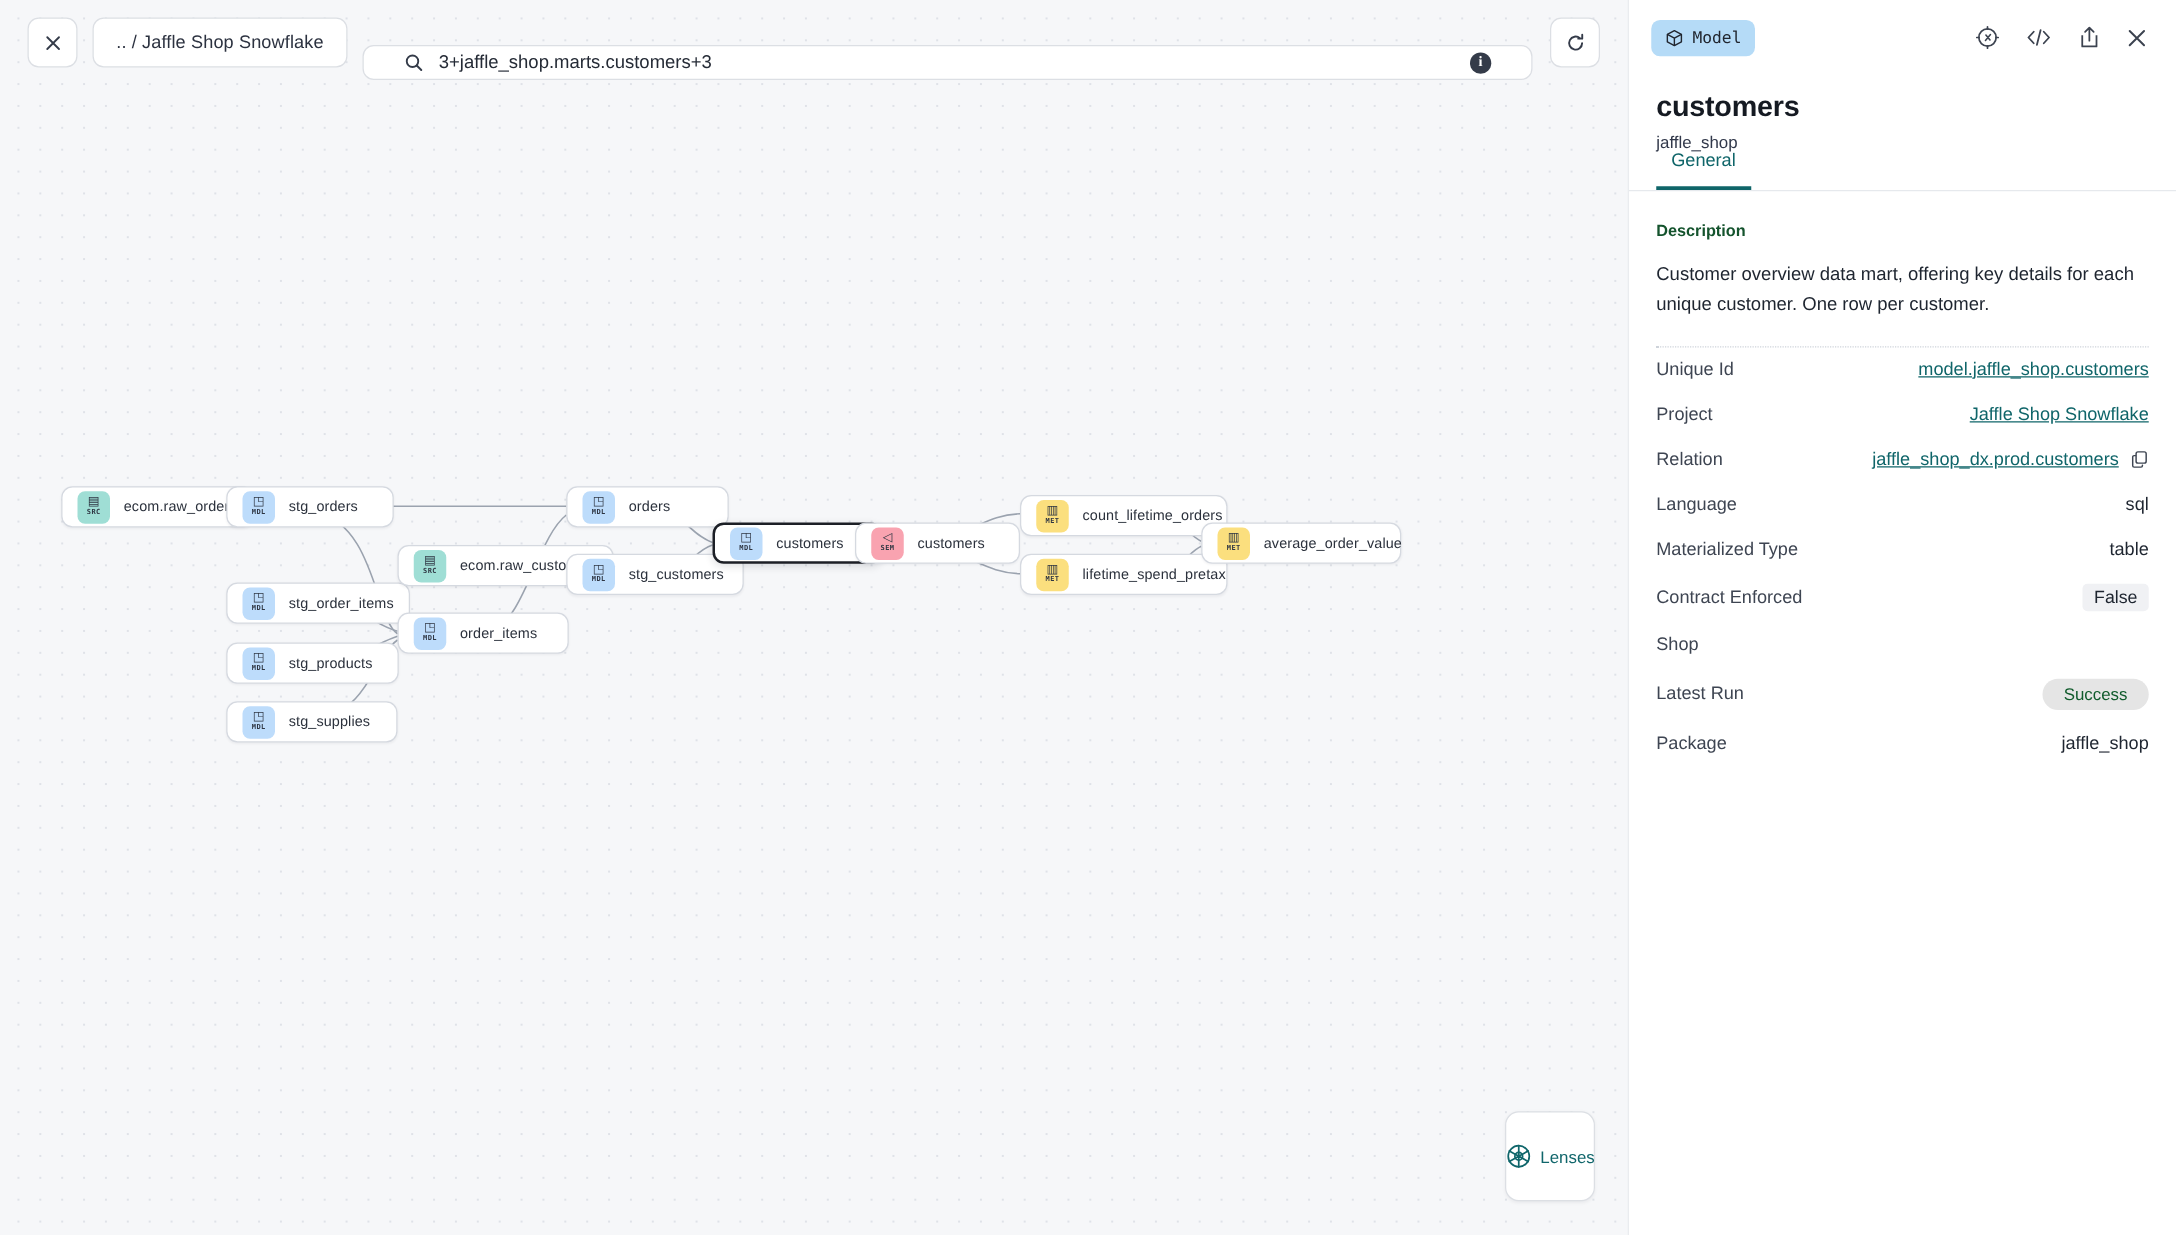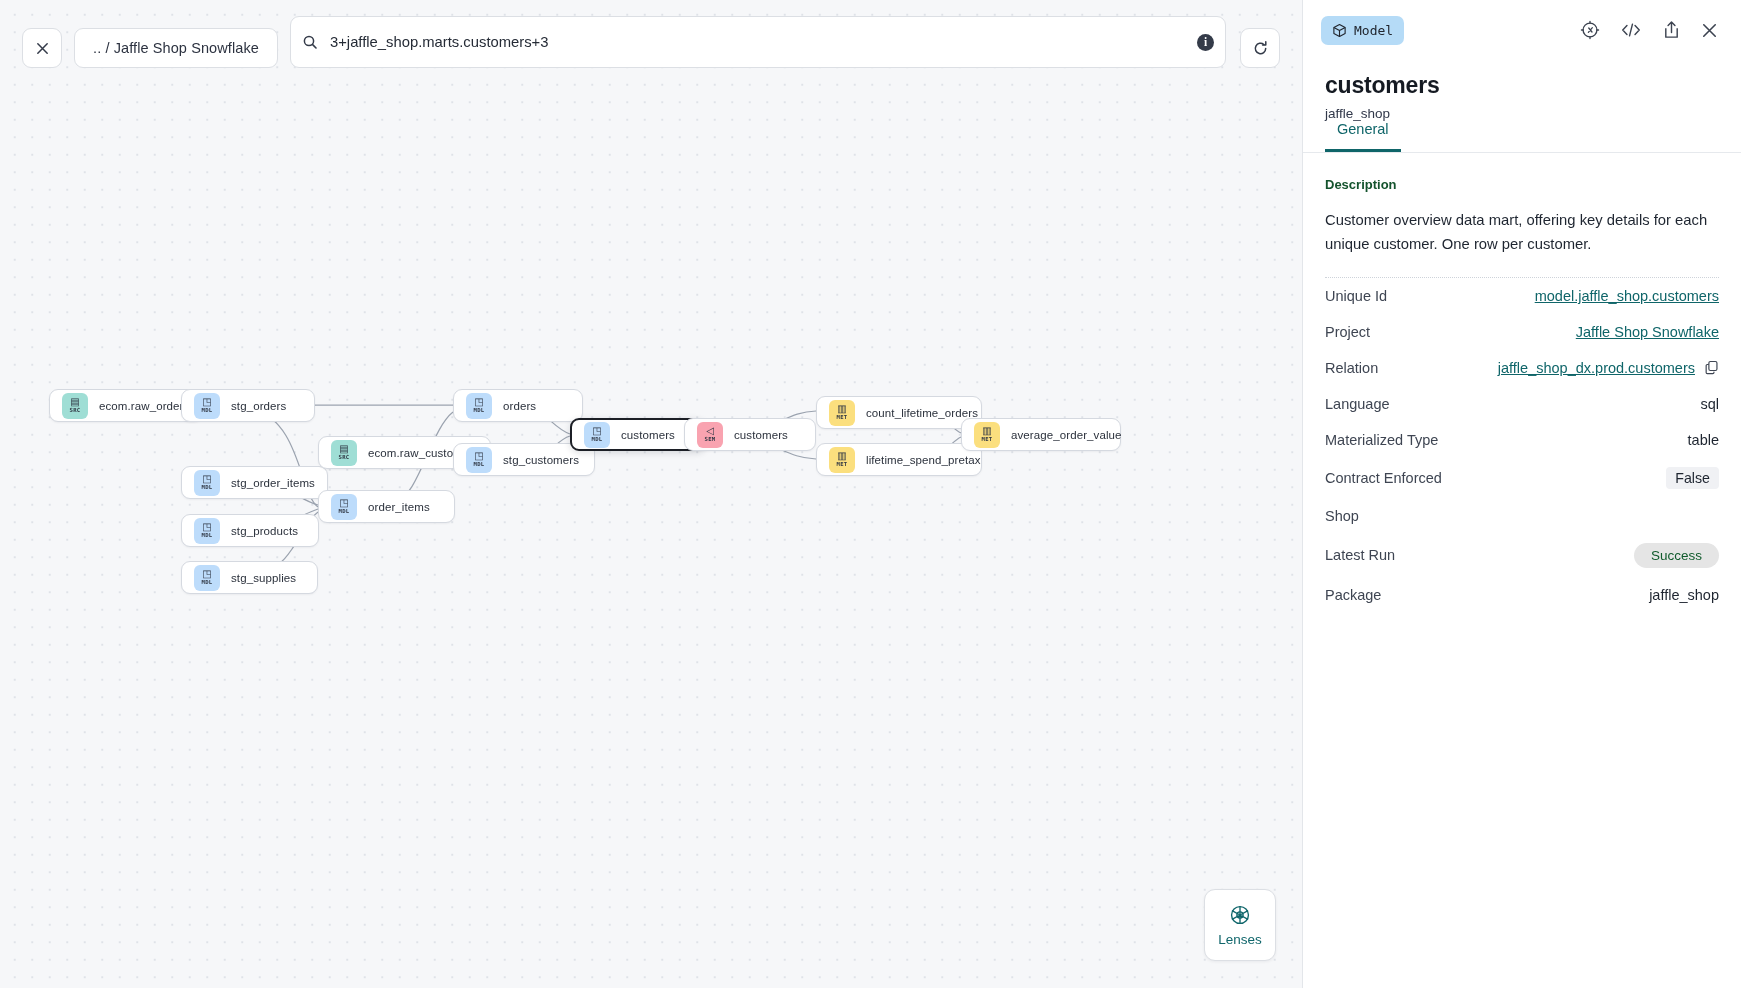--- a/index.html
+++ b/index.html
@@ -16,30 +16,30 @@
     position: relative;
     width: 1302px; height: 988px;
     background-color: #f6f7f9;
     background-image: radial-gradient(circle, #dfe2e8 1.1px, transparent 1.2px);
     background-size: 17.5px 17.5px;
     background-position: 6px 6px;
     overflow: hidden;
   }
 
   
-  .toolbar { position: absolute; left: 0; top: 0; width: 1302px; height: 68px; display: flex; align-items: flex-end; padding: 0 22px; gap: 12px; z-index: 6; }
+  .toolbar { position: absolute; left: 0; top: 0; width: 1302px; height: 68px; display: flex; align-items: center; padding: 0 22px; gap: 12px; z-index: 6; }
   .tb-btn {
     height: 40px; min-width: 40px; background: #fff; border: 1px solid #dcdfe4; border-radius: 9px;
     display: flex; align-items: center; justify-content: center; cursor: pointer;
     color: #3a4250; font-size: 15px; padding: 0 10px;
   }
   .tb-breadcrumb { padding: 0 18px; font-size: 14.5px; color: #2c3240; letter-spacing: .1px; }
   .tb-search {
-    flex: 1; height: 52px; background: #fff; border: 1px solid #dcdfe4; border-radius: 9px;
-    display: flex; align-items: center; padding: 0 11px; gap: 12px; position: relative; margin-top: 32px;
+    flex: 1; height: 28px; background: #fff; border: 1px solid #dcdfe4; border-radius: 9px;
+    display: flex; align-items: center; padding: 0 32px; gap: 12px; position: relative; margin-top: 32px;
   }
   .tb-search .q-text { font-size: 14.8px; color: #252b36; flex: 1; }
   .tb-refresh { margin-left: 2px; }
   .ico { display: inline-flex; align-items: center; justify-content: center; }
   .info-dot {
     width: 17px; height: 17px; border-radius: 50%; background: #343b49; color: #fff;
     font-size: 11.5px; font-weight: bold; display: flex; align-items: center; justify-content: center;
     font-family: "Liberation Serif", serif; cursor: pointer;
   }
 
@@ -63,21 +63,21 @@
   .chip .tg { font-size: 5.6px; font-weight: 700; letter-spacing: .3px; color: #2f3643; font-family: "DejaVu Sans Mono", monospace; }
   .chip.src { background: #9fded5; }
   .chip.mdl { background: #bddcfb; }
   .chip.sem { background: #f9a3b0; }
   .chip.met { background: #fbdf7e; }
 
   
   .lenses {
     position: absolute; right: 26px; bottom: 27px; width: 72px; height: 72px;
     background: #fff; border: 1px solid #dcdfe4; border-radius: 11px;
-    display: flex; flex-direction: column; align-items: center; justify-content: center; gap: 6px;
+    display: flex; flex-direction: row; align-items: center; justify-content: center; gap: 6px;
     cursor: pointer; z-index: 6; box-shadow: 0 1px 3px rgba(20,25,40,.06);
   }
   .lenses .ltext { font-size: 13.5px; color: #10666b; }
 
   
   .panel { width: 439px; height: 988px; background: #fff; border-left: 1px solid #e3e6ea; display: flex; flex-direction: column; }
   .panel-top { height: 60px; display: flex; align-items: center; padding: 0 18px; gap: 10px; }
   .badge {
     background: #b5dbf7; border-radius: 7px; height: 29px; padding: 0 11px;
     display: flex; align-items: center; gap: 7px; color: #21262f;

